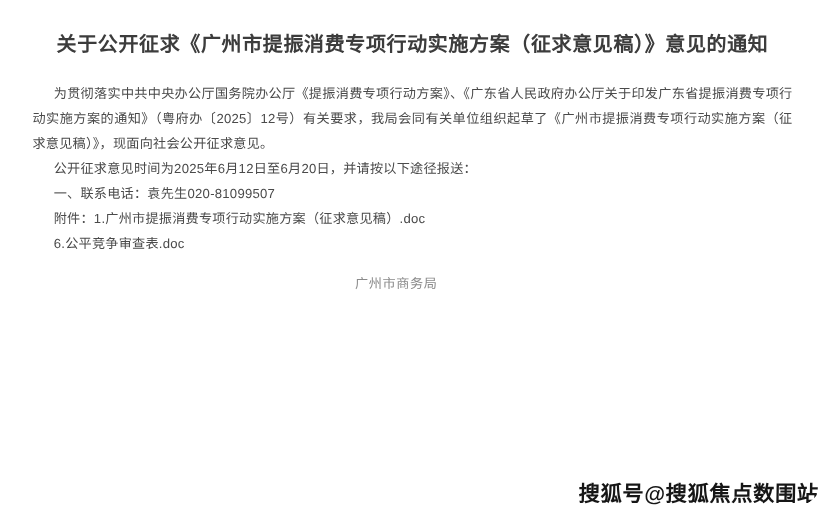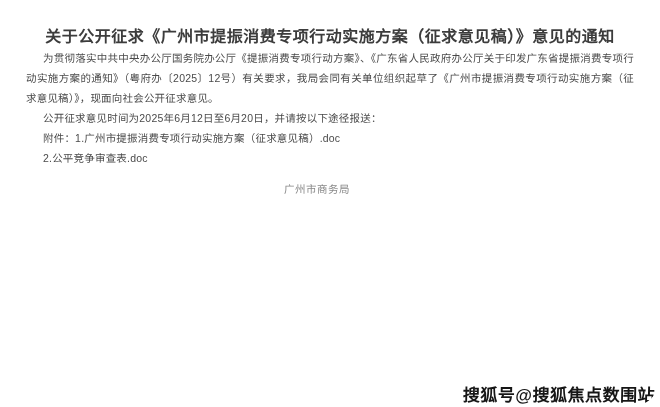--- a/index.html
+++ b/index.html
@@ -29,20 +29,21 @@
   .doc-meta {
     margin-top: 11px;
     text-align: center;
     font-size: 10px;
     color: #9b9b9b;
     letter-spacing: 0.3px;
   }
   .doc-meta .meta-item { display: inline-block; }
   .doc-meta .meta-item + .meta-item { margin-left: 22px; }
   .doc-body {
+    margin-top: 17px;
     font-size: 10.5px;
     color: #4a4a4a;
     line-height: 20px;
     letter-spacing: 0.2px;
     text-align: justify;
   }
   .doc-body p { text-indent: 17px; }
   .doc-signature {
     margin-top: 13px;
     padding-right: 26px;
@@ -75,22 +76,23 @@
 <div class="page">
   <div class="doc">
 
     <h1 class="doc-title">关于公开征求《广州市提振消费专项行动实施方案（征求意见稿）》意见的通知</h1>
 
 
     <div class="doc-body">
       <p>为贯彻落实中共中央办公厅国务院办公厅《提振消费专项行动方案》、《广东省人民政府办公厅关于印发广东省提振消费专项行动实施方案的通知》（粤府办〔2025〕12号）有关要求，我局会同有关单位组织起草了《广州市提振消费专项行动实施方案（征求意见稿）》，现面向社会公开征求意见。</p>
       <p>公开征求意见时间为2025年6月12日至6月20日，并请按以下途径报送：</p>
 
+      <p>一、联系电话：袁先生020-81099507</p>
 
       <p>附件：1.广州市提振消费专项行动实施方案（征求意见稿）.doc</p>
-      <p>2.公平竞争审查表.doc</p>
+      <p>6.公平竞争审查表.doc</p>
     </div>
 
     <div class="doc-signature">广州市商务局</div>
   </div>
 
   <div class="watermark">搜狐号@搜狐焦点数围站</div>
 </div>
 
 </body></html>

